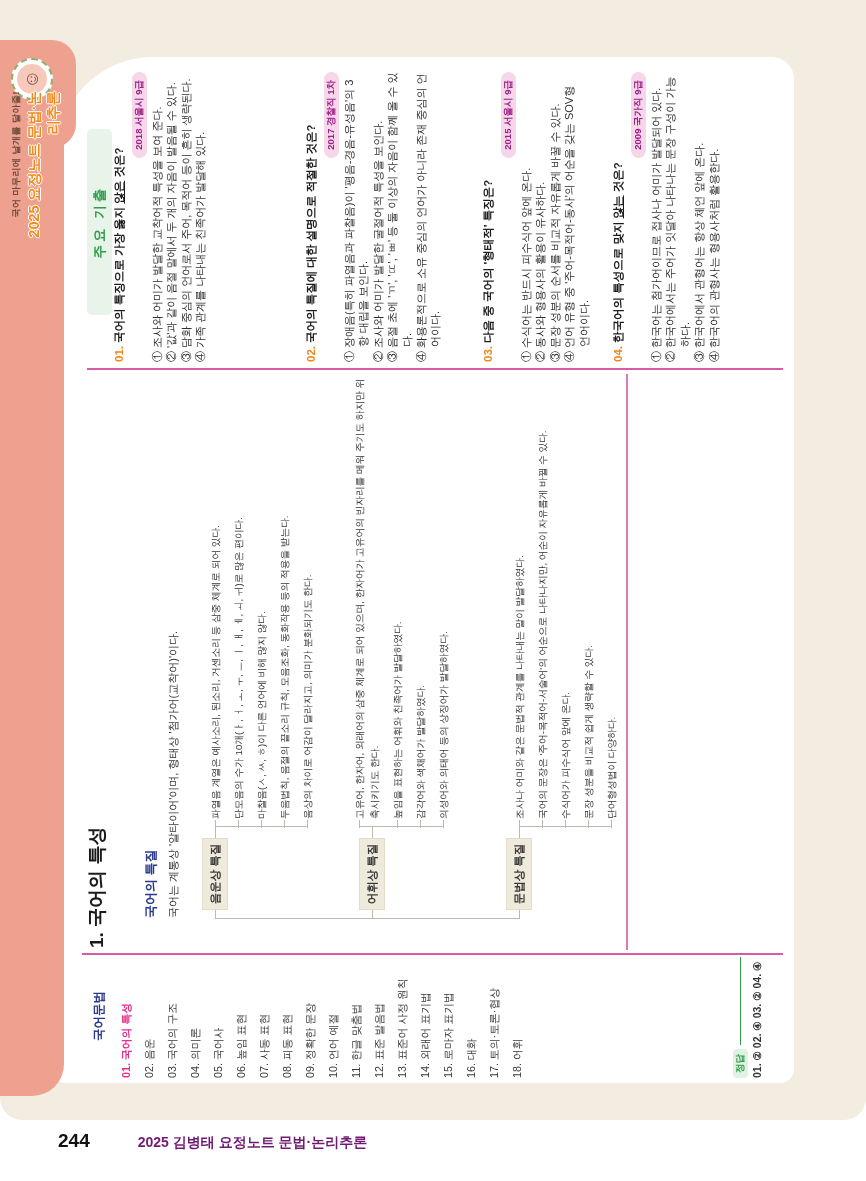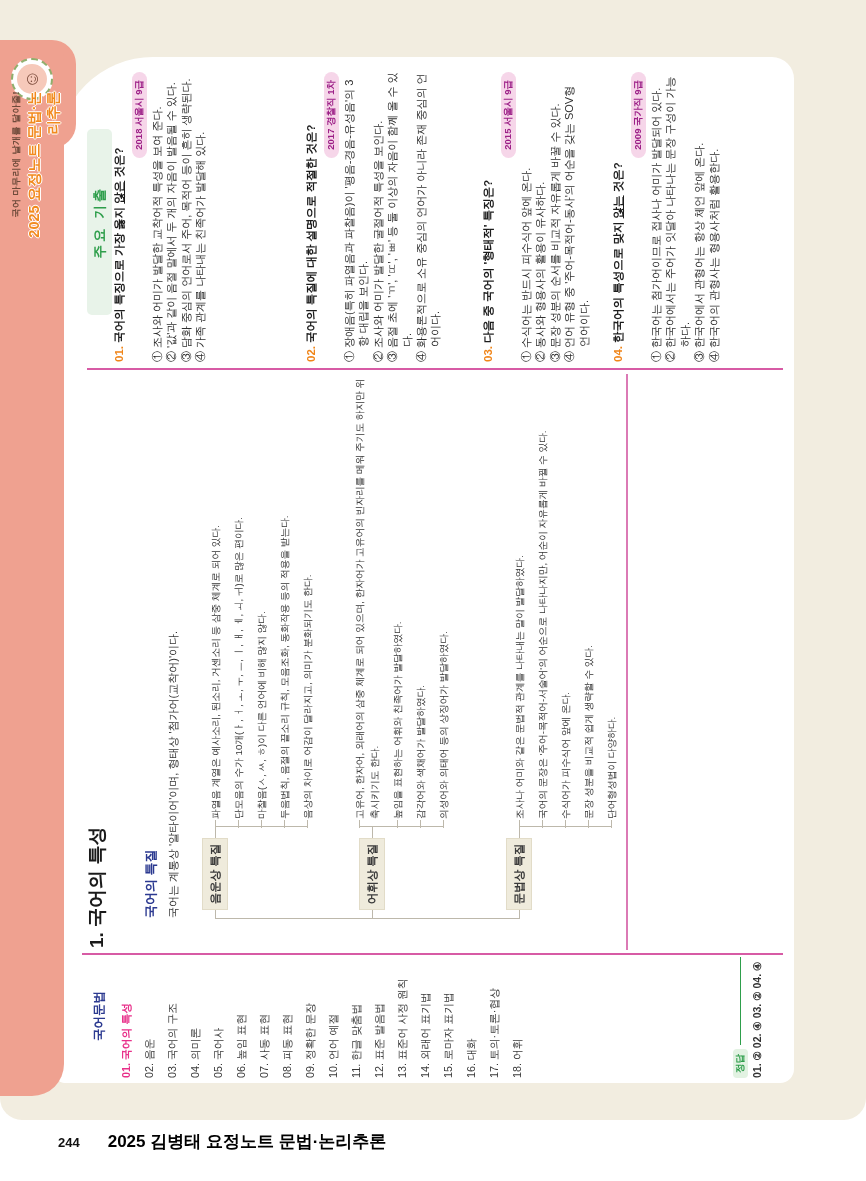--- a/index.html
+++ b/index.html
@@ -73,22 +73,22 @@
   .q-line { font-size:11.5px; font-weight:800; color:#1C1C1C; line-height:14px; }
   .q-no { color:#F08519; margin-right:3px; }
   .q-badge-row { text-align:right; margin:2px 0 3px; }
   .badge { display:inline-block; background:#F6D6E9; color:#9C1F87; font-size:9.5px; font-weight:800;
            padding:1px 8px; border-radius:8px; }
   .q-opts div { font-size:11px; line-height:14.4px; color:#2E2E2E;
                 padding-left:15px; text-indent:-15px; white-space:normal; }
 
   
   .footer { position:absolute; left:58px; top:1130px; display:flex; align-items:baseline; }
-  .pageno { font-size:13px; font-weight:800; color:#111; margin-right:28px; }
-  .bookname { font-size:17px; font-weight:700; color:#000000; }
+  .pageno { font-size:19px; font-weight:800; color:#111; margin-right:12px; }
+  .bookname { font-size:14px; font-weight:700; color:#701a75;margin-left:36px; }
 </style>
 </head>
 <body>
 
 <div class="page">
   <div class="cream"></div>
   <div class="sheet"></div>
 
   <div class="tab-bulge"></div>
   <div class="tab-strip"></div>

